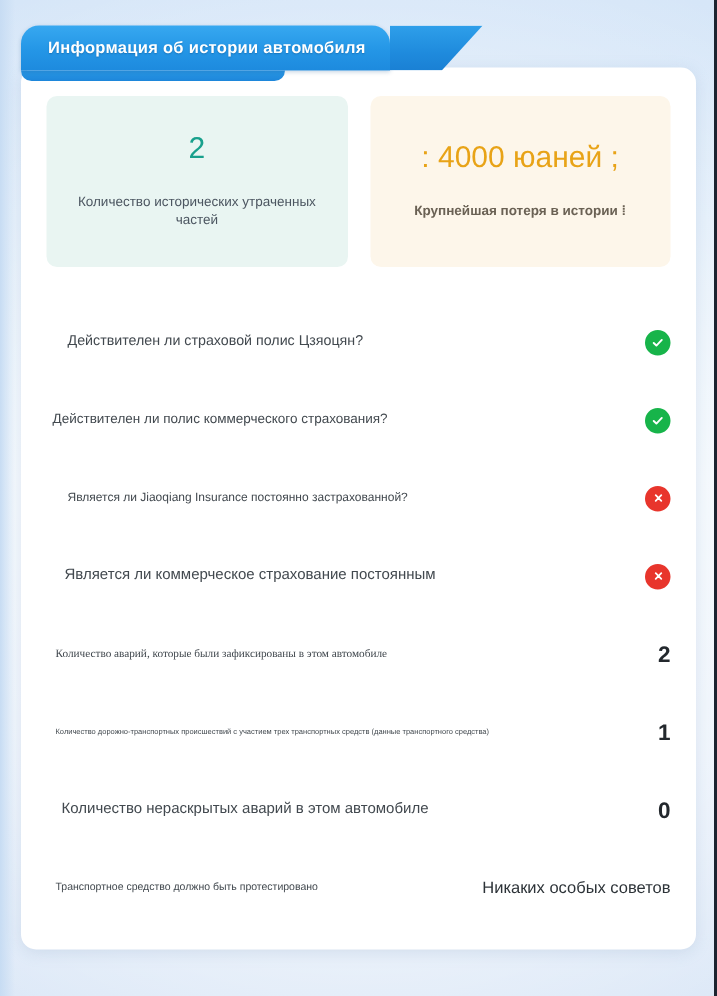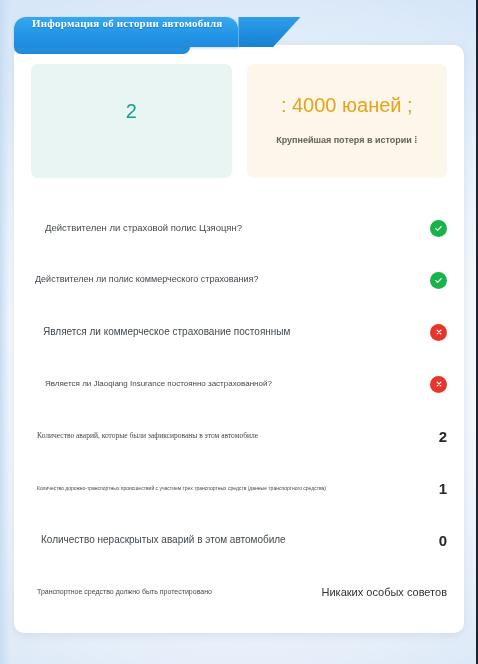--- a/index.html
+++ b/index.html
@@ -41,24 +41,24 @@
     left: 14px;
     top: 17px;
     height: 30px;
     z-index: 5;
   }
   .tab {
     position: relative;
     height: 30px;
     padding: 0 16px 0 18px;
     display: flex;
+    align-items: center;
     background: linear-gradient(180deg, #37a8f0 0%, #2496e6 55%, #1d8ade 100%);
     border-radius: 12px 12px 0 0;
     box-shadow: 0 1px 3px rgba(20,80,140,0.25);
-    font-family: Liberation Serif, serif;
   }
   .tab-title {
     color: #ffffff;
     font-size: 11px;
     font-weight: 700;
     letter-spacing: .2px;
     white-space: nowrap;
     text-shadow: 0 1px 1px rgba(0,60,110,0.35);
   }
   .tab-slant {
@@ -207,20 +207,21 @@
       <span class="tab-slant"></span>
     </div>
   </div>
 
   <div class="card">
 
     <div class="summary">
 
       <div class="tile tile--green">
         <div class="tile-value">2</div>
+        <div class="tile-label">Количество исторических утраченных частей</div>
       </div>
 
       <div class="tile tile--amber">
         <div class="tile-value">: 4000 юаней ;</div>
         <div class="tile-label">Крупнейшая потеря в истории ⁞</div>
       </div>
 
     </div>
 
     <div class="rows">
@@ -240,33 +241,33 @@
         <div class="row-label">Действителен ли полис коммерческого страхования?</div>
         <div class="row-value">
           <span class="badge badge--ok">
             <svg width="9" height="9" viewBox="0 0 12 12" aria-hidden="true">
               <path d="M2.4 6.2 L4.8 8.5 L9.6 3.5" fill="none" stroke="#ffffff" stroke-width="1.7" stroke-linecap="round" stroke-linejoin="round"></path>
             </svg>
           </span>
         </div>
       </div>
 
-      <div class="row r4">
-        <div class="row-label">Является ли коммерческое страхование постоянным</div>
+      <div class="row r3">
+        <div class="row-label">Является ли Jiaoqiang Insurance постоянно застрахованной?</div>
         <div class="row-value">
           <span class="badge badge--no">
             <svg width="8" height="8" viewBox="0 0 12 12" aria-hidden="true">
               <path d="M3.2 3.2 L8.8 8.8 M8.8 3.2 L3.2 8.8" fill="none" stroke="#ffffff" stroke-width="1.8" stroke-linecap="round"></path>
             </svg>
           </span>
         </div>
       </div>
 
-      <div class="row r3">
-        <div class="row-label">Является ли Jiaoqiang Insurance постоянно застрахованной?</div>
+      <div class="row r4">
+        <div class="row-label">Является ли коммерческое страхование постоянным</div>
         <div class="row-value">
           <span class="badge badge--no">
             <svg width="8" height="8" viewBox="0 0 12 12" aria-hidden="true">
               <path d="M3.2 3.2 L8.8 8.8 M8.8 3.2 L3.2 8.8" fill="none" stroke="#ffffff" stroke-width="1.8" stroke-linecap="round"></path>
             </svg>
           </span>
         </div>
       </div>
 
       <div class="row r5">

